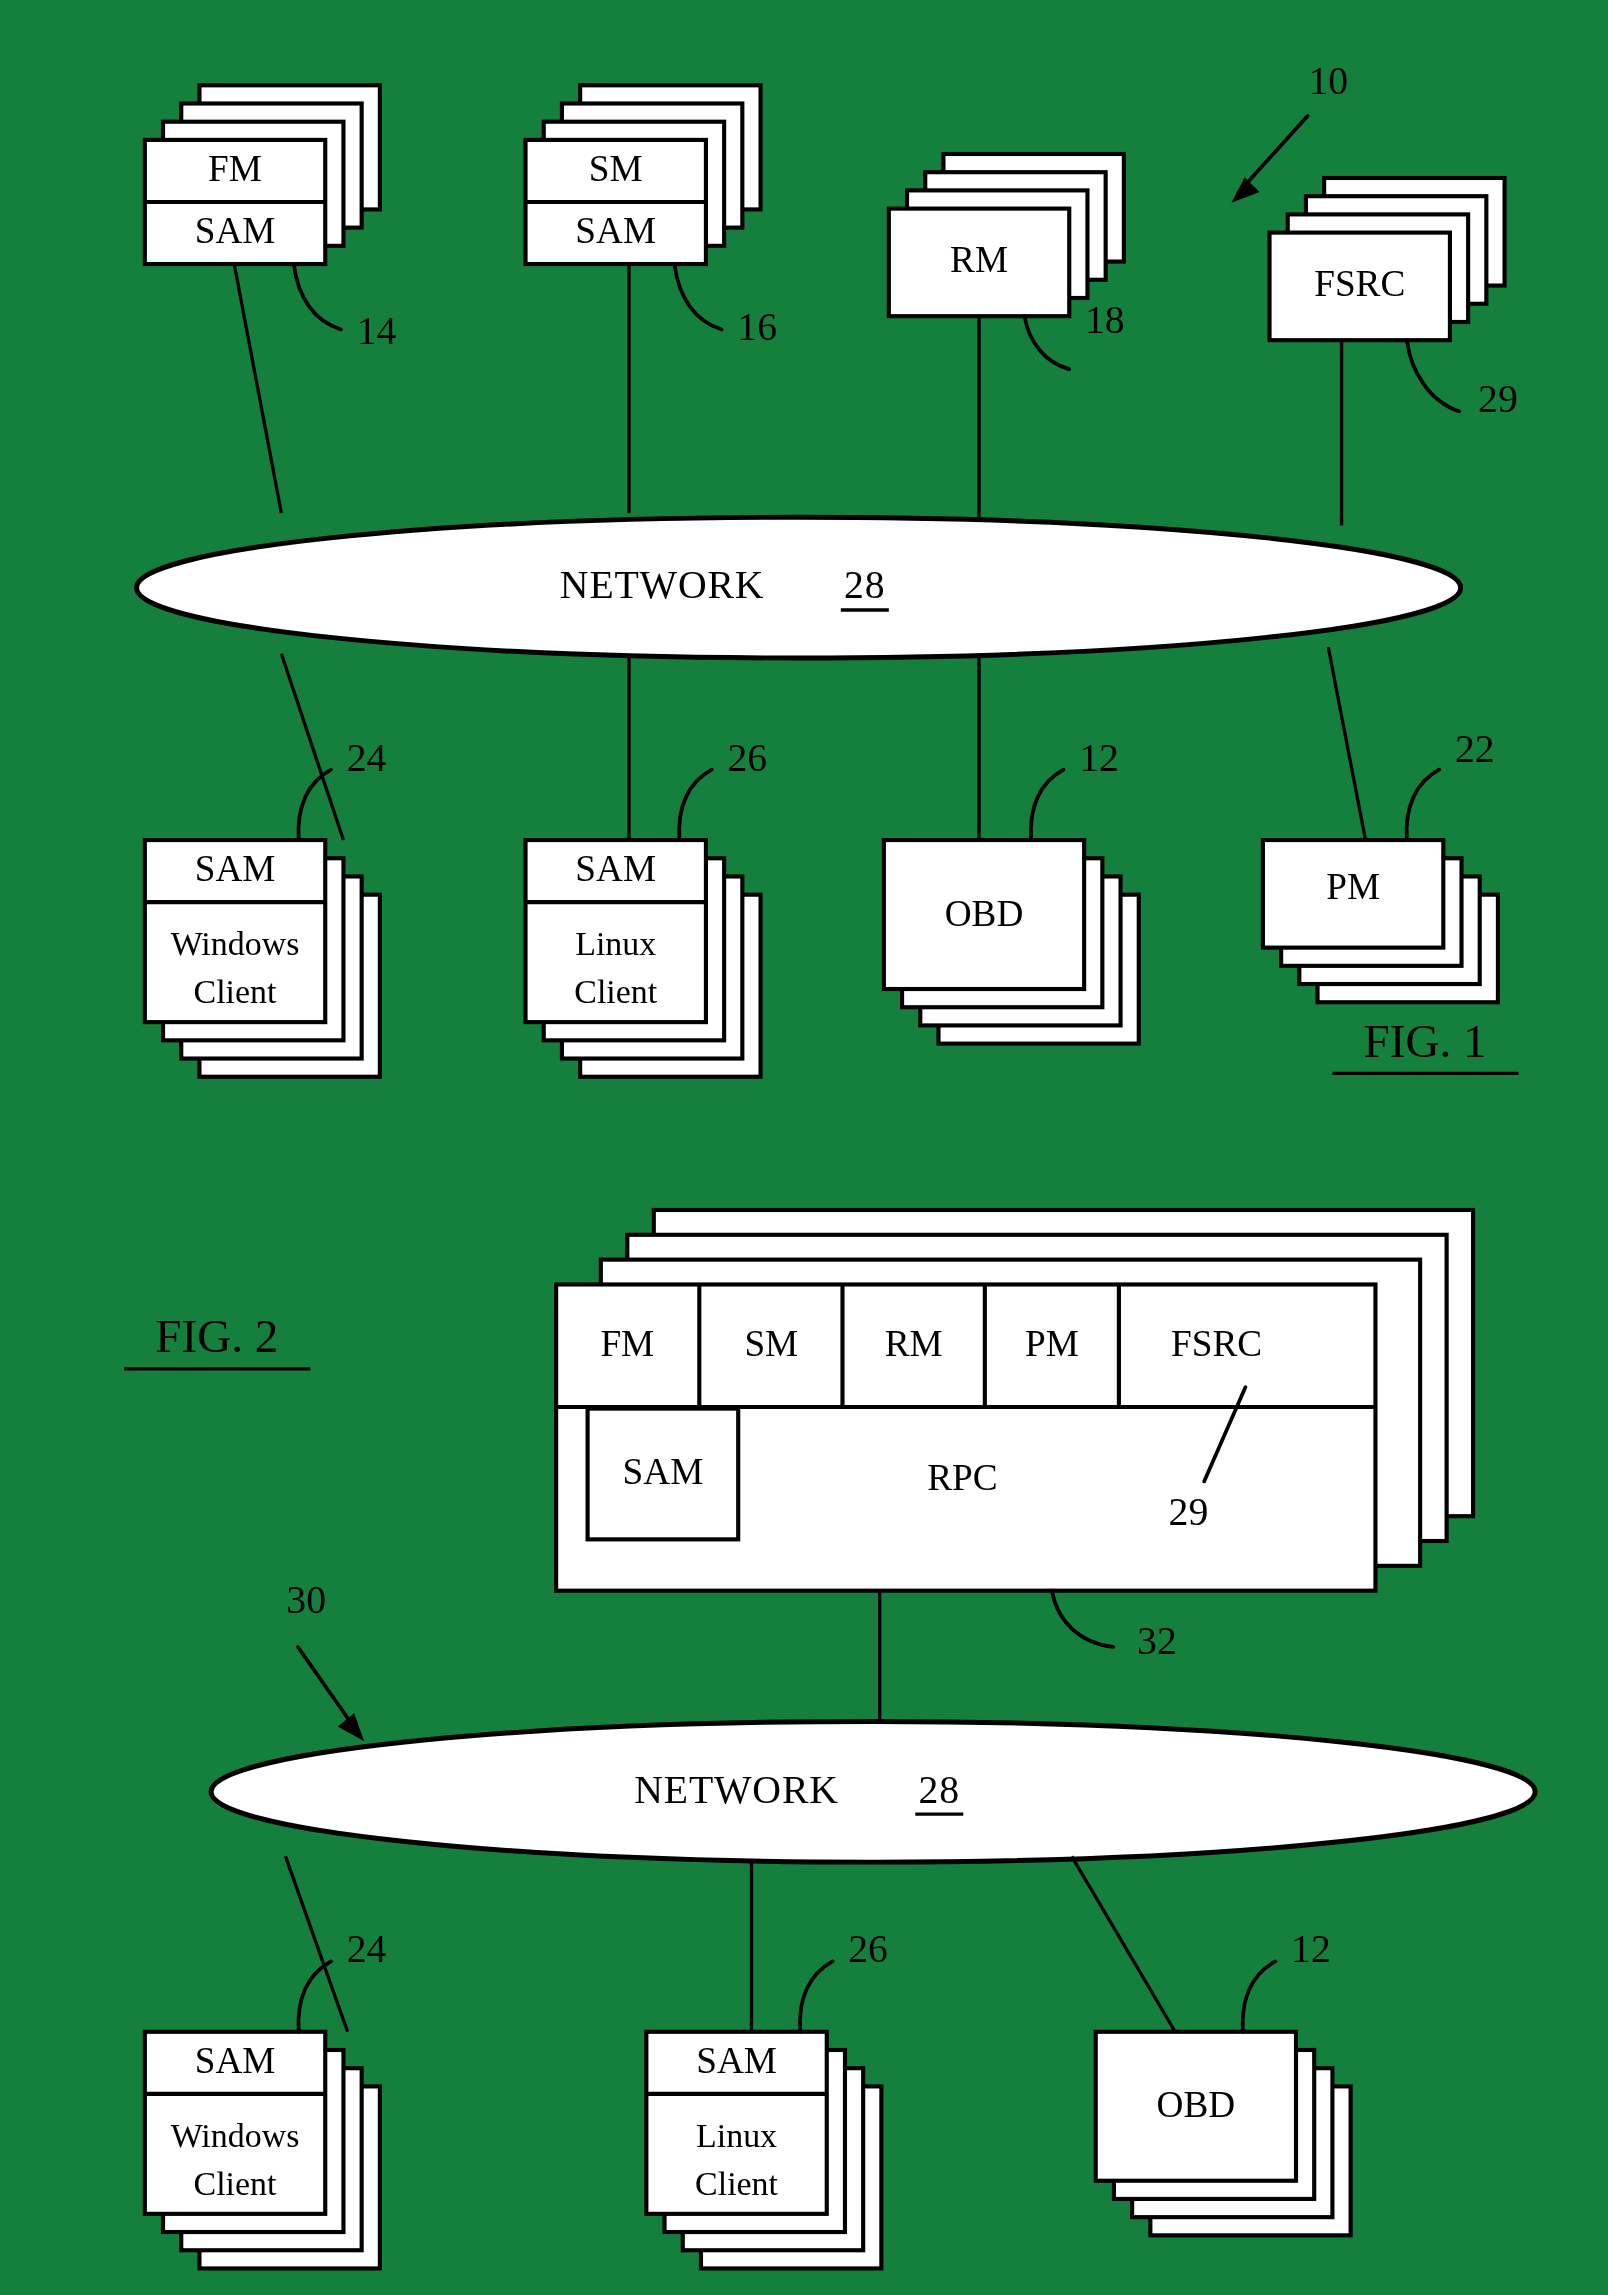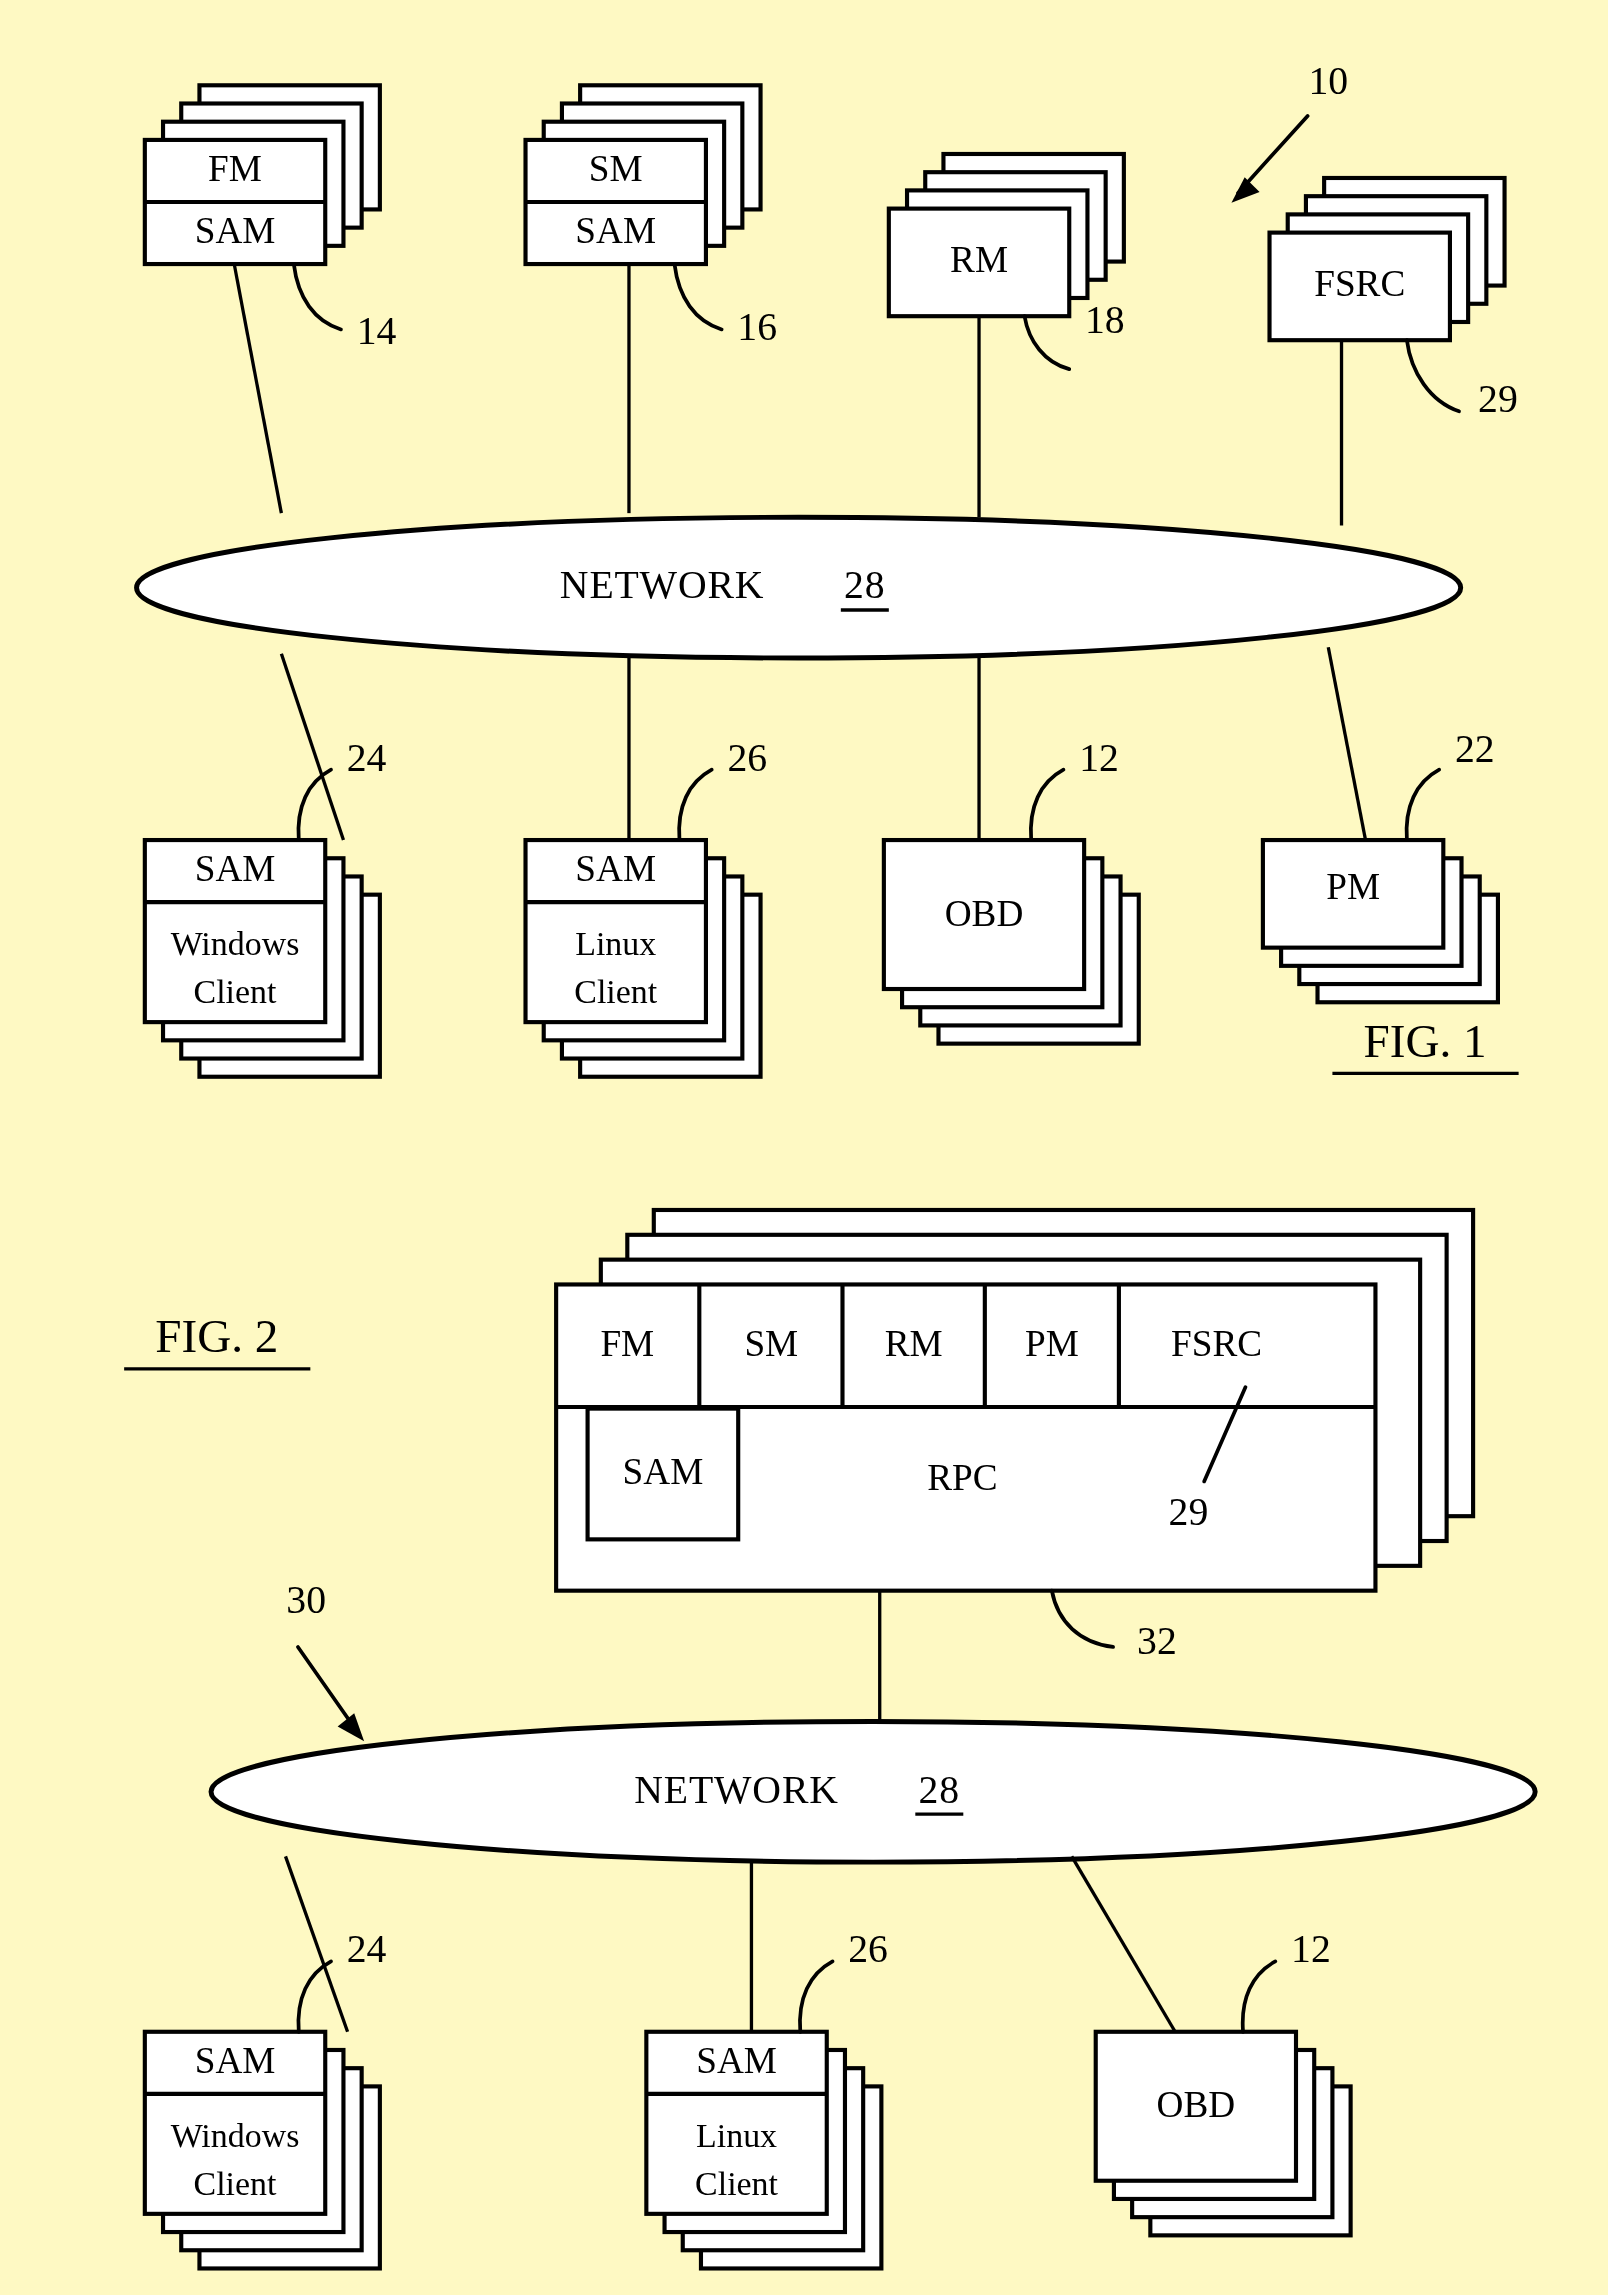--- a/index.html
+++ b/index.html
@@ -7,21 +7,21 @@
     padding: 0;
     background: #ffffff;
   }
   body {
     font-family: "Liberation Serif", "DejaVu Serif", serif;
   }
   #page {
     position: relative;
     width: 1608px;
     height: 2295px;
-    background: #fef9c3;
+    background: #15803d;
     overflow: hidden;
   }
   svg.figure-canvas {
     position: absolute;
     top: 0;
     left: 0;
     width: 1608px;
     height: 2295px;
     display: block;
   }

